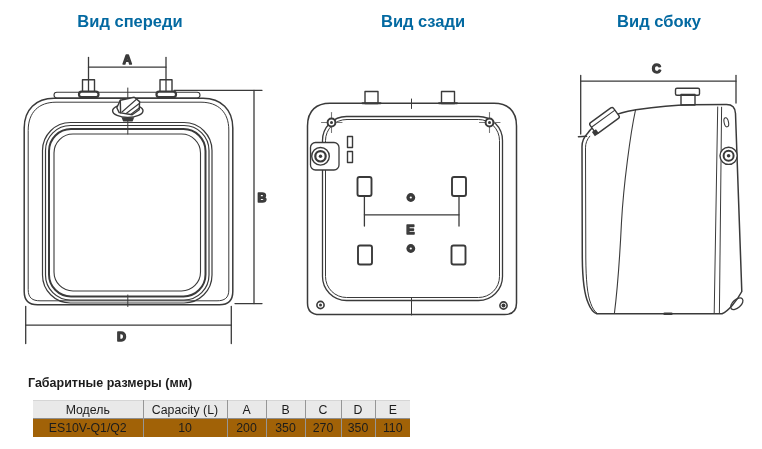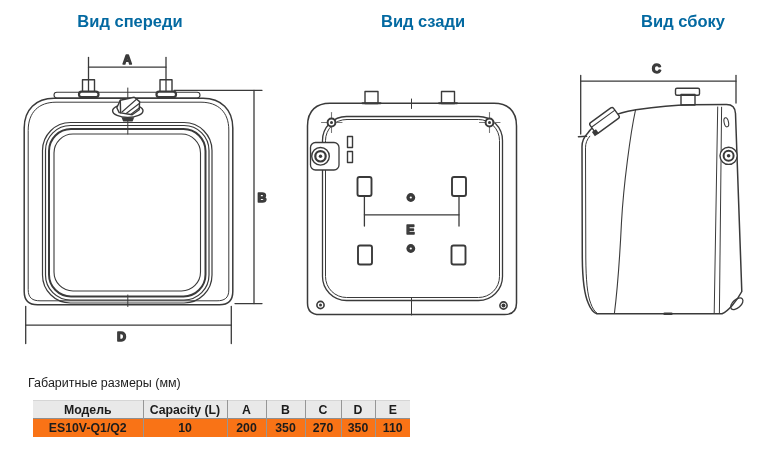--- a/index.html
+++ b/index.html
@@ -13,54 +13,54 @@
     font-size:16.5px;font-weight:bold;color:#0369a1;white-space:nowrap;
     letter-spacing:0px;
   }
   #drawing{position:absolute;left:0;top:0;}
   .dim-label{
     font-size:12.5px;font-weight:bold;fill:#4a4a4a;
     font-family:"Liberation Sans", sans-serif;
   }
   .table-note{
     position:absolute;left:28px;top:376px;
-    font-size:12.5px;font-weight:normal;color:#1c1c1c;
+    font-size:12.5px;font-weight:bold;color:#1c1c1c;
   }
   table.dims{
     position:absolute;left:33px;top:400px;
     border-collapse:collapse;table-layout:fixed;
     font-size:12.3px;font-weight:bold;color:#1c1c1c;
   }
   table.dims th, table.dims td{
     padding:0;text-align:center;vertical-align:middle;
     border-left:1px solid #969696;
-    font-weight:bold;
+    font-weight:normal;
     margin-left:40px;
   }
   table.dims th:first-child, table.dims td:first-child{border-left:none;}
   table.dims thead tr{
     height:18px;background:#e9e9e9;
     border-top:1px solid #d6d6d6;
     border-bottom:1px solid #8f8f8f;
   }
-  table.dims tbody tr{height:18px;background:#f97316;}
+  table.dims tbody tr{height:18px;background:#a16207;}
   .c-model{width:110px;}
   .c-cap{width:84px;}
   .c-a{width:39px;}
   .c-b{width:39px;}
   .c-c{width:36px;}
   .c-d{width:34px;}
   .c-e{width:35px;}
 </style>
 </head>
 <body>
 
 <div class="view-title" style="left:130px;">Вид спереди</div>
 <div class="view-title" style="left:423px;">Вид сзади</div>
-<div class="view-title" style="left:659px;margin-left:24px;">Вид сбоку</div>
+<div class="view-title" style="left:659px;">Вид сбоку</div>
 
 <svg id="drawing" width="762" height="400" viewBox="0 0 762 400">
 
   <g fill="none" stroke="#3a3a3a" stroke-width="1.4" stroke-linecap="round" stroke-linejoin="round">
 
     <g stroke-width="1.3">
       <line x1="88.5" y1="57.5" x2="88.5" y2="91"></line>
       <line x1="166" y1="57.5" x2="166" y2="91"></line>
       <line x1="88.5" y1="67.2" x2="166" y2="67.2"></line>
     </g>

